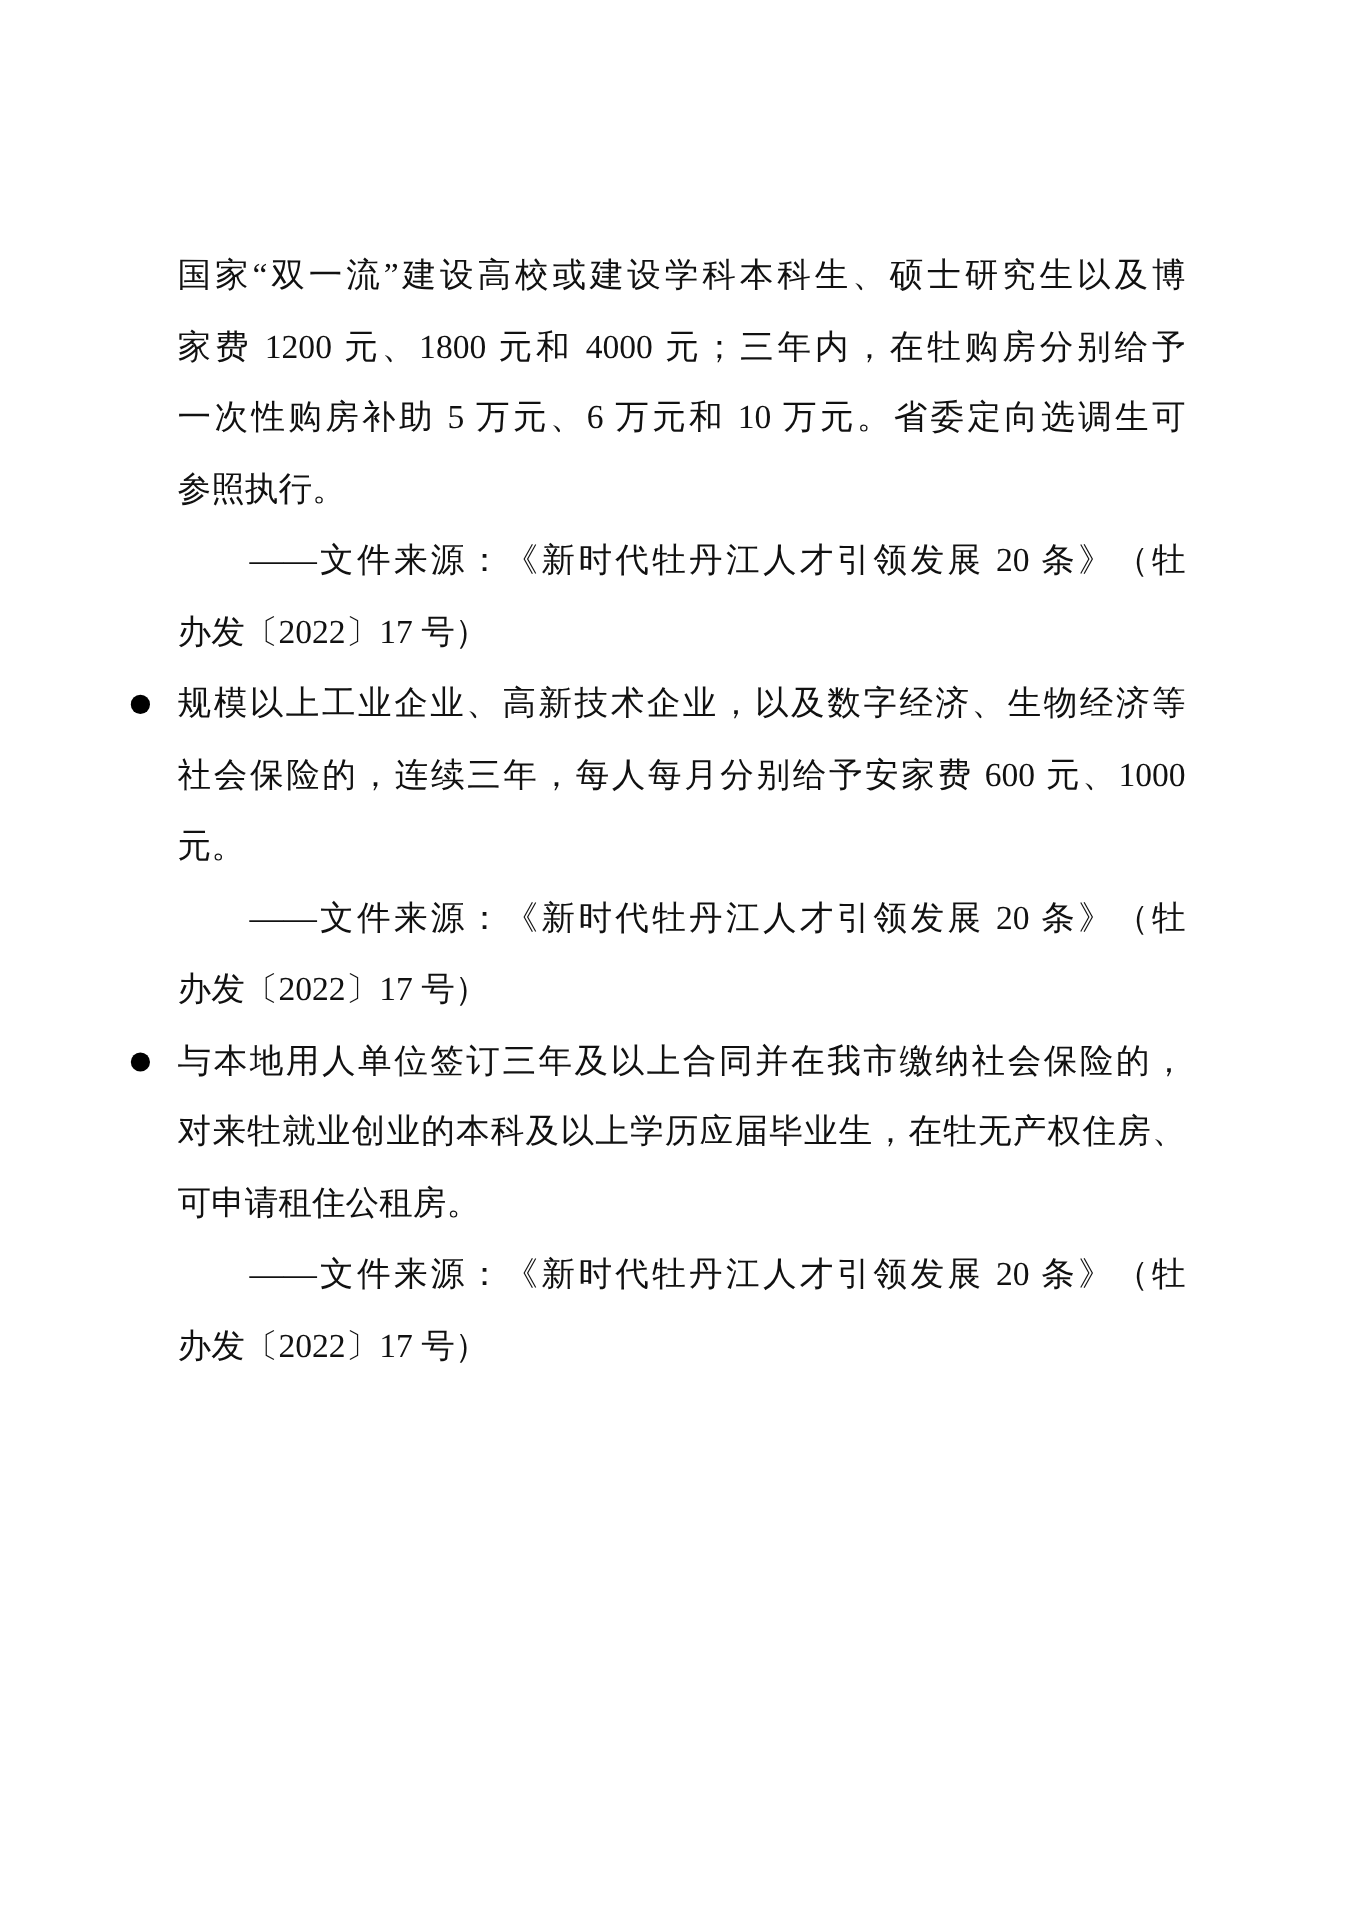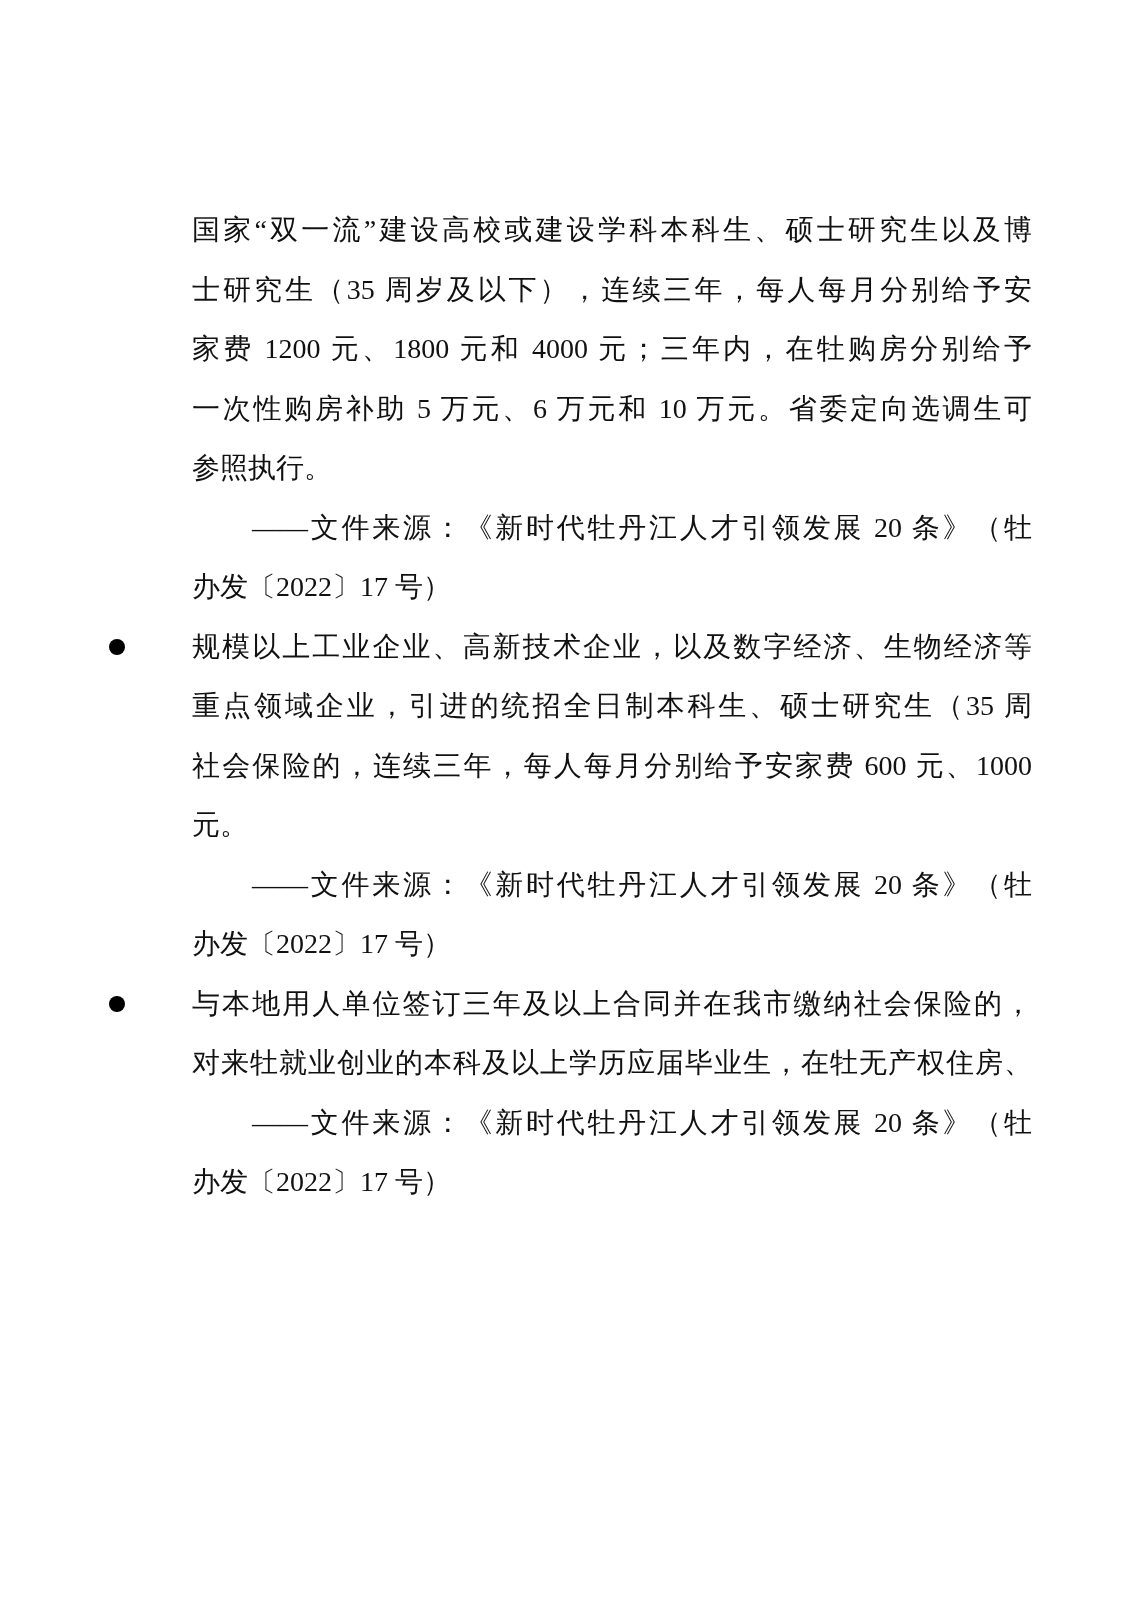--- a/index.html
+++ b/index.html
@@ -24,59 +24,58 @@
   .block { position: relative; }
   .dot {
     position: absolute;
     left: -39px;
     top: 22px;
     width: 16px;
     height: 16px;
     background: #000000;
     border-radius: 50%;
   }
-  .line { width: 100%; margin-left: 44px; }
+  .line { width: 100%; }
   .line.j {
     text-align: justify;
     text-align-last: justify;
     text-justify: inter-character;
   }
   .line.l { text-align: center; text-align-last: left; }
   .line.indent { text-indent: 60px; }
 </style>
 </head>
 <body>
 
 <div class="page">
   <div class="content" id="content">
       <div class="block paragraph">
         <div class="line j">国家“双一流”建设高校或建设学科本科生、硕士研究生以及博</div>
-        <div class="line j">士研究生（35 周岁及以下），连续三年，每人每月分别给予安</div>
         <div class="line j">家费 1200 元、1800 元和 4000 元；三年内，在牡购房分别给予</div>
         <div class="line j">一次性购房补助 5 万元、6 万元和 10 万元。省委定向选调生可</div>
         <div class="line l">参照执行。</div>
       </div>
       <div class="block source">
         <div class="line j indent">——文件来源：《新时代牡丹江人才引领发展 20 条》（牡</div>
         <div class="line l">办发〔2022〕17 号）</div>
       </div>
       <div class="block bullet">
         <span class="dot"></span>
         <div class="line j">规模以上工业企业、高新技术企业，以及数字经济、生物经济等</div>
-        <div class="line j">重点领域企业，引进的统招全日制本科生、硕士研究生（35 周</div>
         <div class="line j">社会保险的，连续三年，每人每月分别给予安家费 600 元、1000</div>
         <div class="line l">元。</div>
       </div>
       <div class="block source">
         <div class="line j indent">——文件来源：《新时代牡丹江人才引领发展 20 条》（牡</div>
         <div class="line l">办发〔2022〕17 号）</div>
       </div>
       <div class="block bullet">
         <span class="dot"></span>
         <div class="line j">与本地用人单位签订三年及以上合同并在我市缴纳社会保险的，</div>
         <div class="line j">对来牡就业创业的本科及以上学历应届毕业生，在牡无产权住房、</div>
+        <div class="line l">可申请租住公租房。</div>
       </div>
       <div class="block source">
         <div class="line j indent">——文件来源：《新时代牡丹江人才引领发展 20 条》（牡</div>
         <div class="line l">办发〔2022〕17 号）</div>
       </div>
     </div>
 </div>
 
 </body></html>

